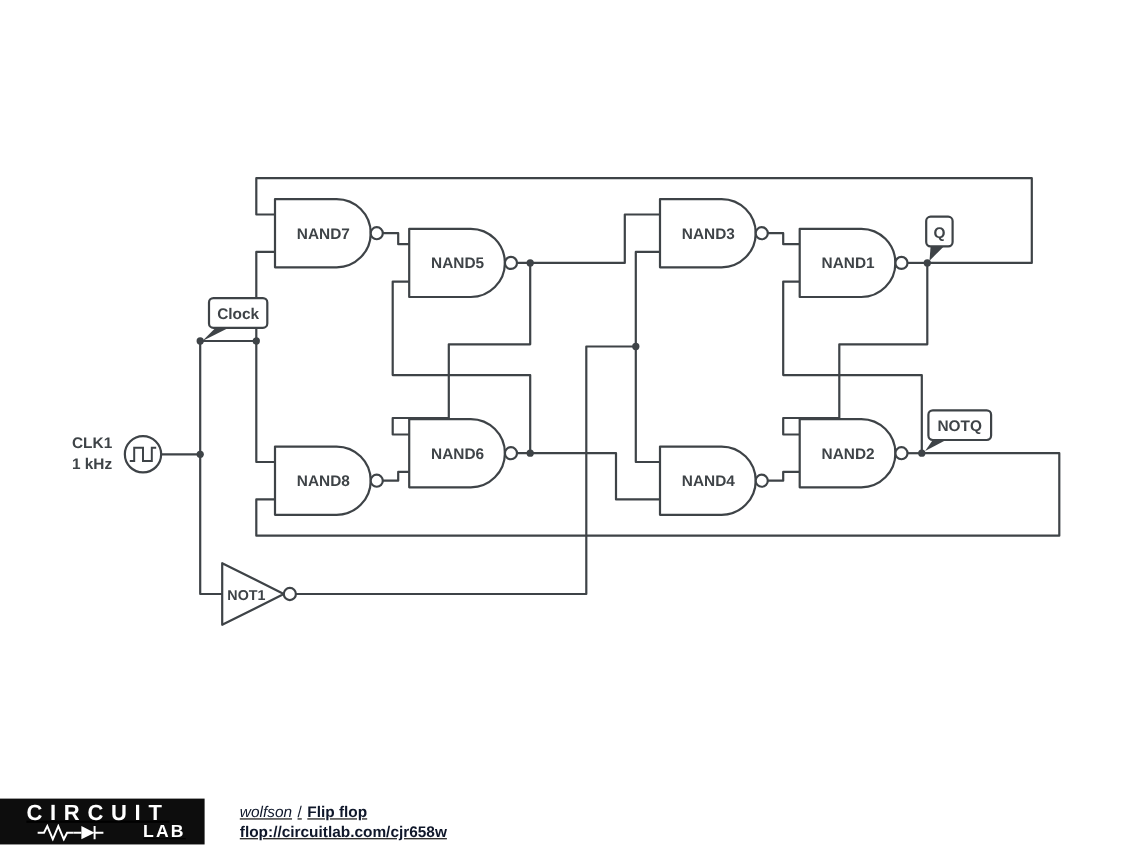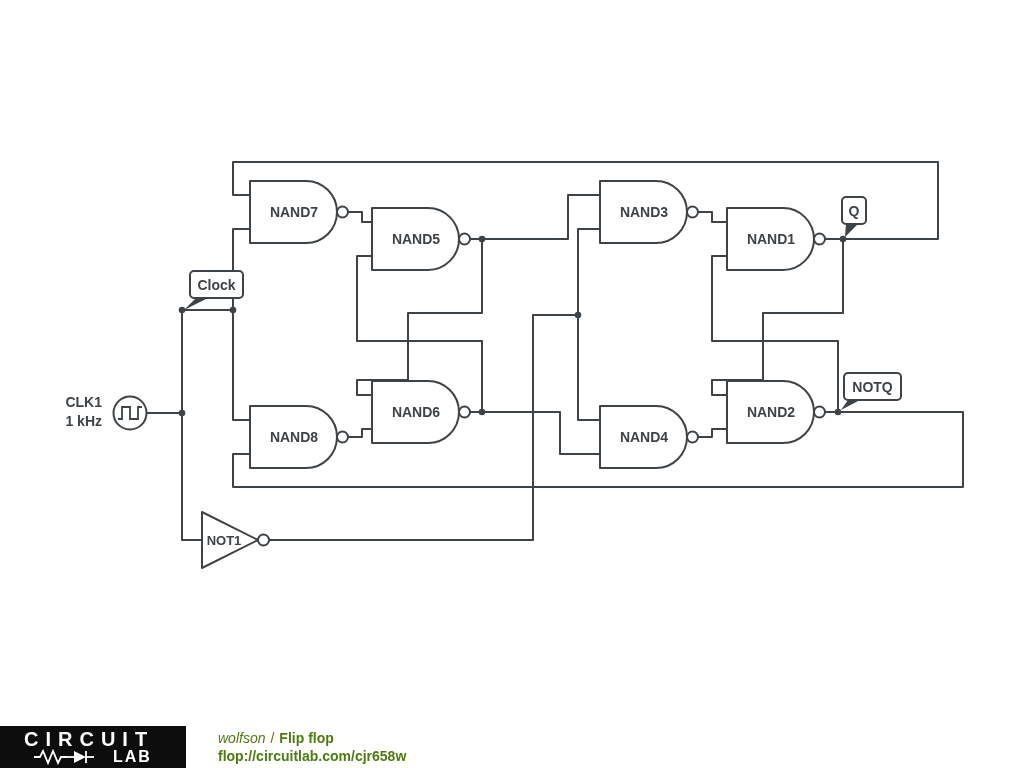--- a/index.html
+++ b/index.html
@@ -9,27 +9,27 @@
   .wire{fill:none;stroke:#3e4347;stroke-width:2;stroke-linejoin:round;}
   .body{fill:#ffffff;stroke:#3e4347;stroke-width:2;stroke-linejoin:round;}
   .glyph{fill:none;stroke:#3e4347;stroke-width:1.8;}
   .lbl{font-size:14px;font-weight:bold;fill:#3e4347;}
   .lbl-sm{font-size:13px;}
   .flag-rect{fill:#ffffff;stroke:#3e4347;stroke-width:2;}
   .tail{fill:#3e4347;stroke:none;}
   .dot{fill:#3e4347;stroke:none;}
 
   .footer{position:absolute;left:0;bottom:0;width:1024px;height:42px;background:#ffffff;
-          display:flex;align-items:stretch;}
+          display:flex;align-items:stretch;text-decoration:underline;}
   .logo{width:186px;background:#0d0d0d;color:#fff;box-sizing:border-box;
         padding:3px 0 0 24px;}
   .logo-top{font-size:20px;font-weight:bold;letter-spacing:7px;line-height:20px;}
-  .logo-bottom{display:flex;align-items:center;gap:5px;padding-left:10px;margin-top:-1px;}
+  .logo-bottom{display:flex;align-items:center;gap:22px;padding-left:10px;margin-top:-1px;}
   .logo-bottom .lab{font-size:16px;font-weight:bold;letter-spacing:2px;}
-  .meta{margin-left:32px;padding-top:3px;color:#4d7c0f;}
+  .meta{margin-left:32px;padding-top:3px;color:#0f172a;}
   .line1{font-size:14px;line-height:18px;}
   .author{font-style:italic;}
   .sep{margin:0 5px;}
   .title{font-weight:bold;}
   .line2{font-size:14px;font-weight:bold;line-height:18px;}
 </style>
 </head>
 <body>
 
 <div class="stage">

